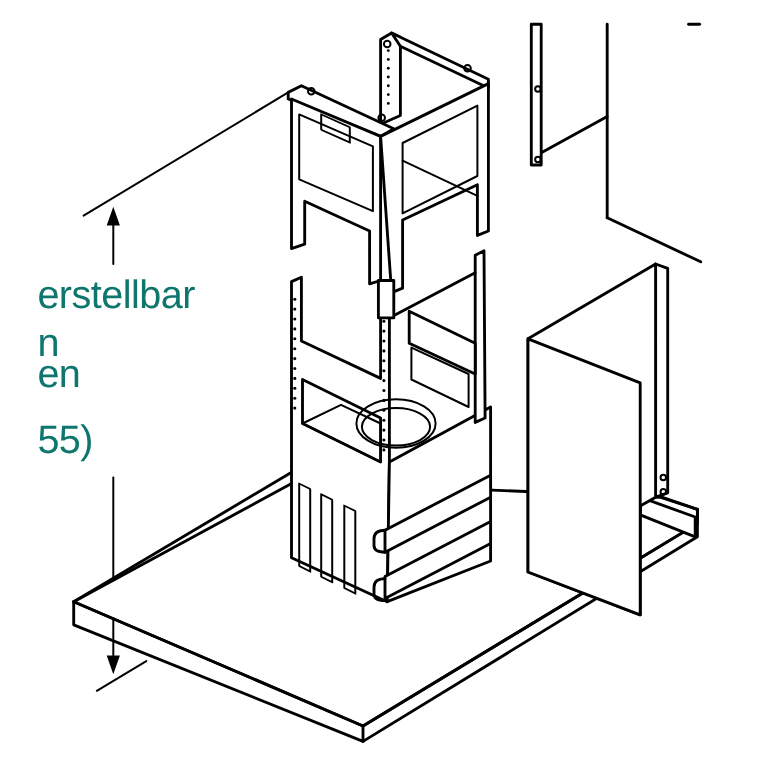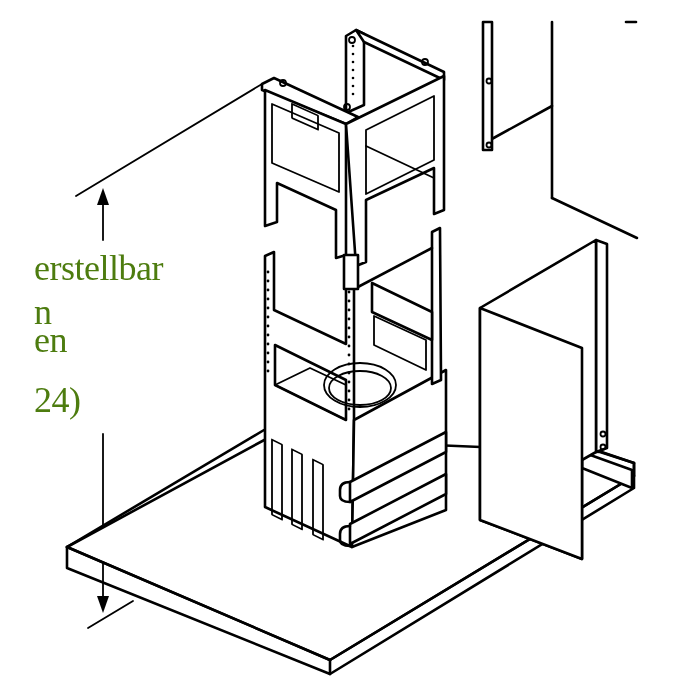--- a/index.html
+++ b/index.html
@@ -2,21 +2,21 @@
 <html><head>
 <meta charset="utf-8">
 <style>
   html, body { margin: 0; padding: 0; background: #ffffff; }
   body { width: 700px; height: 700px; overflow: hidden; position: relative; font-family: "Liberation Sans", sans-serif; }
   #diagram { position: absolute; left: 0; top: 0; width: 700px; height: 700px; }
   .ln { fill: none; stroke: #000; stroke-width: 2.6; stroke-linejoin: round; stroke-linecap: round; }
   .th { fill: none; stroke: #000; stroke-width: 1.8; stroke-linejoin: round; stroke-linecap: round; }
   .wf { fill: #fff; stroke: #000; stroke-width: 2.6; stroke-linejoin: round; }
   .dot { fill: #000; }
-  .label { position: absolute; left: 34px; font-size: 36px; line-height: 44px; color: #4d7c0f; white-space: nowrap; letter-spacing: -0.5px; font-family: Liberation Serif, serif; }
+  .label { position: absolute; left: 34px; font-size: 36px; line-height: 44px; color: #0f766e; white-space: nowrap; letter-spacing: -0.5px; }
 </style>
 </head>
 <body>
 
 <svg id="diagram" viewBox="0 0 700 700" xmlns="http://www.w3.org/2000/svg">
 
   <g>
     <line class="th" x1="76" y1="196" x2="262" y2="84"></line>
     <line class="th" x1="483" y1="22" x2="483" y2="140"></line>
     <line class="ln" x1="552" y1="22" x2="552" y2="198"></line>
@@ -144,14 +144,14 @@
     <polygon class="wf" points="480,308 582,348 582,559 480,520"></polygon>
     <circle class="th" cx="603" cy="434" r="2.5"></circle>
     <circle class="th" cx="603" cy="447" r="2.5"></circle>
   </g>
 </svg>
 
 <div>
   <div class="label" style="top:246px;">erstellbar</div>
   <div class="label" style="top:290px;">n</div>
   <div class="label" style="top:318px;">en</div>
-  <div class="label" style="top:378px;">24)</div>
+  <div class="label" style="top:378px;">55)</div>
 </div>
 
 </body></html>

